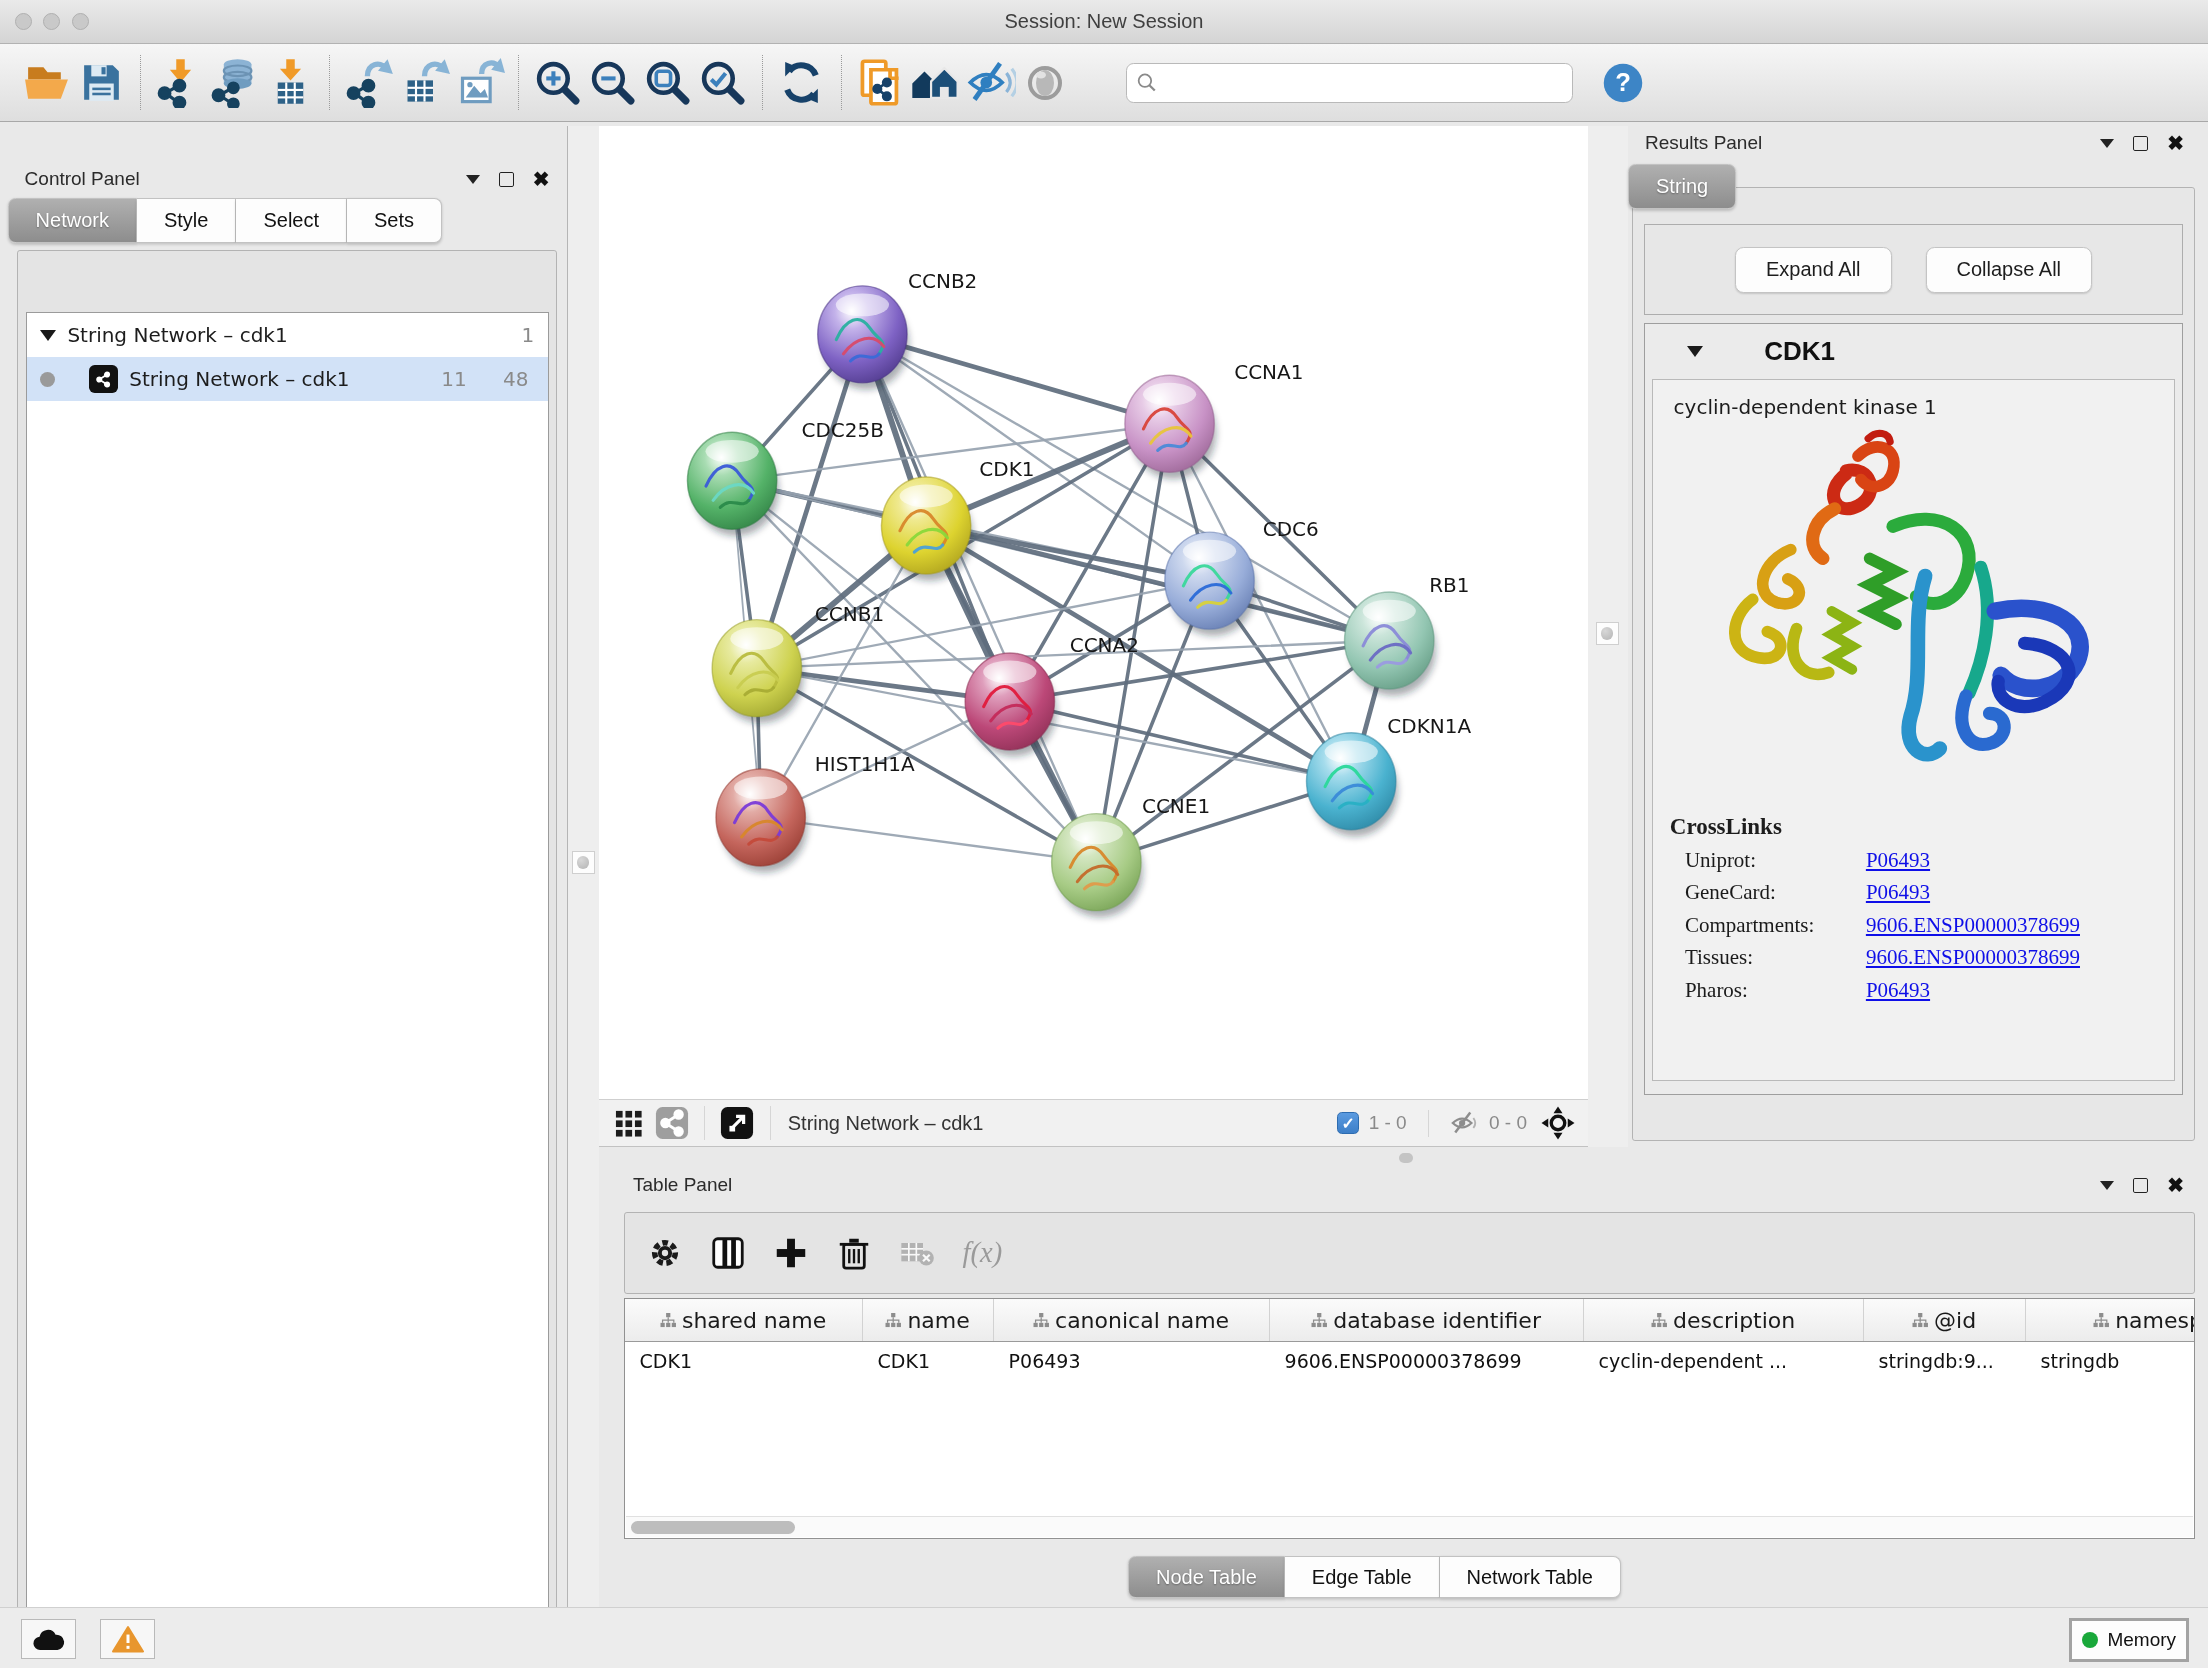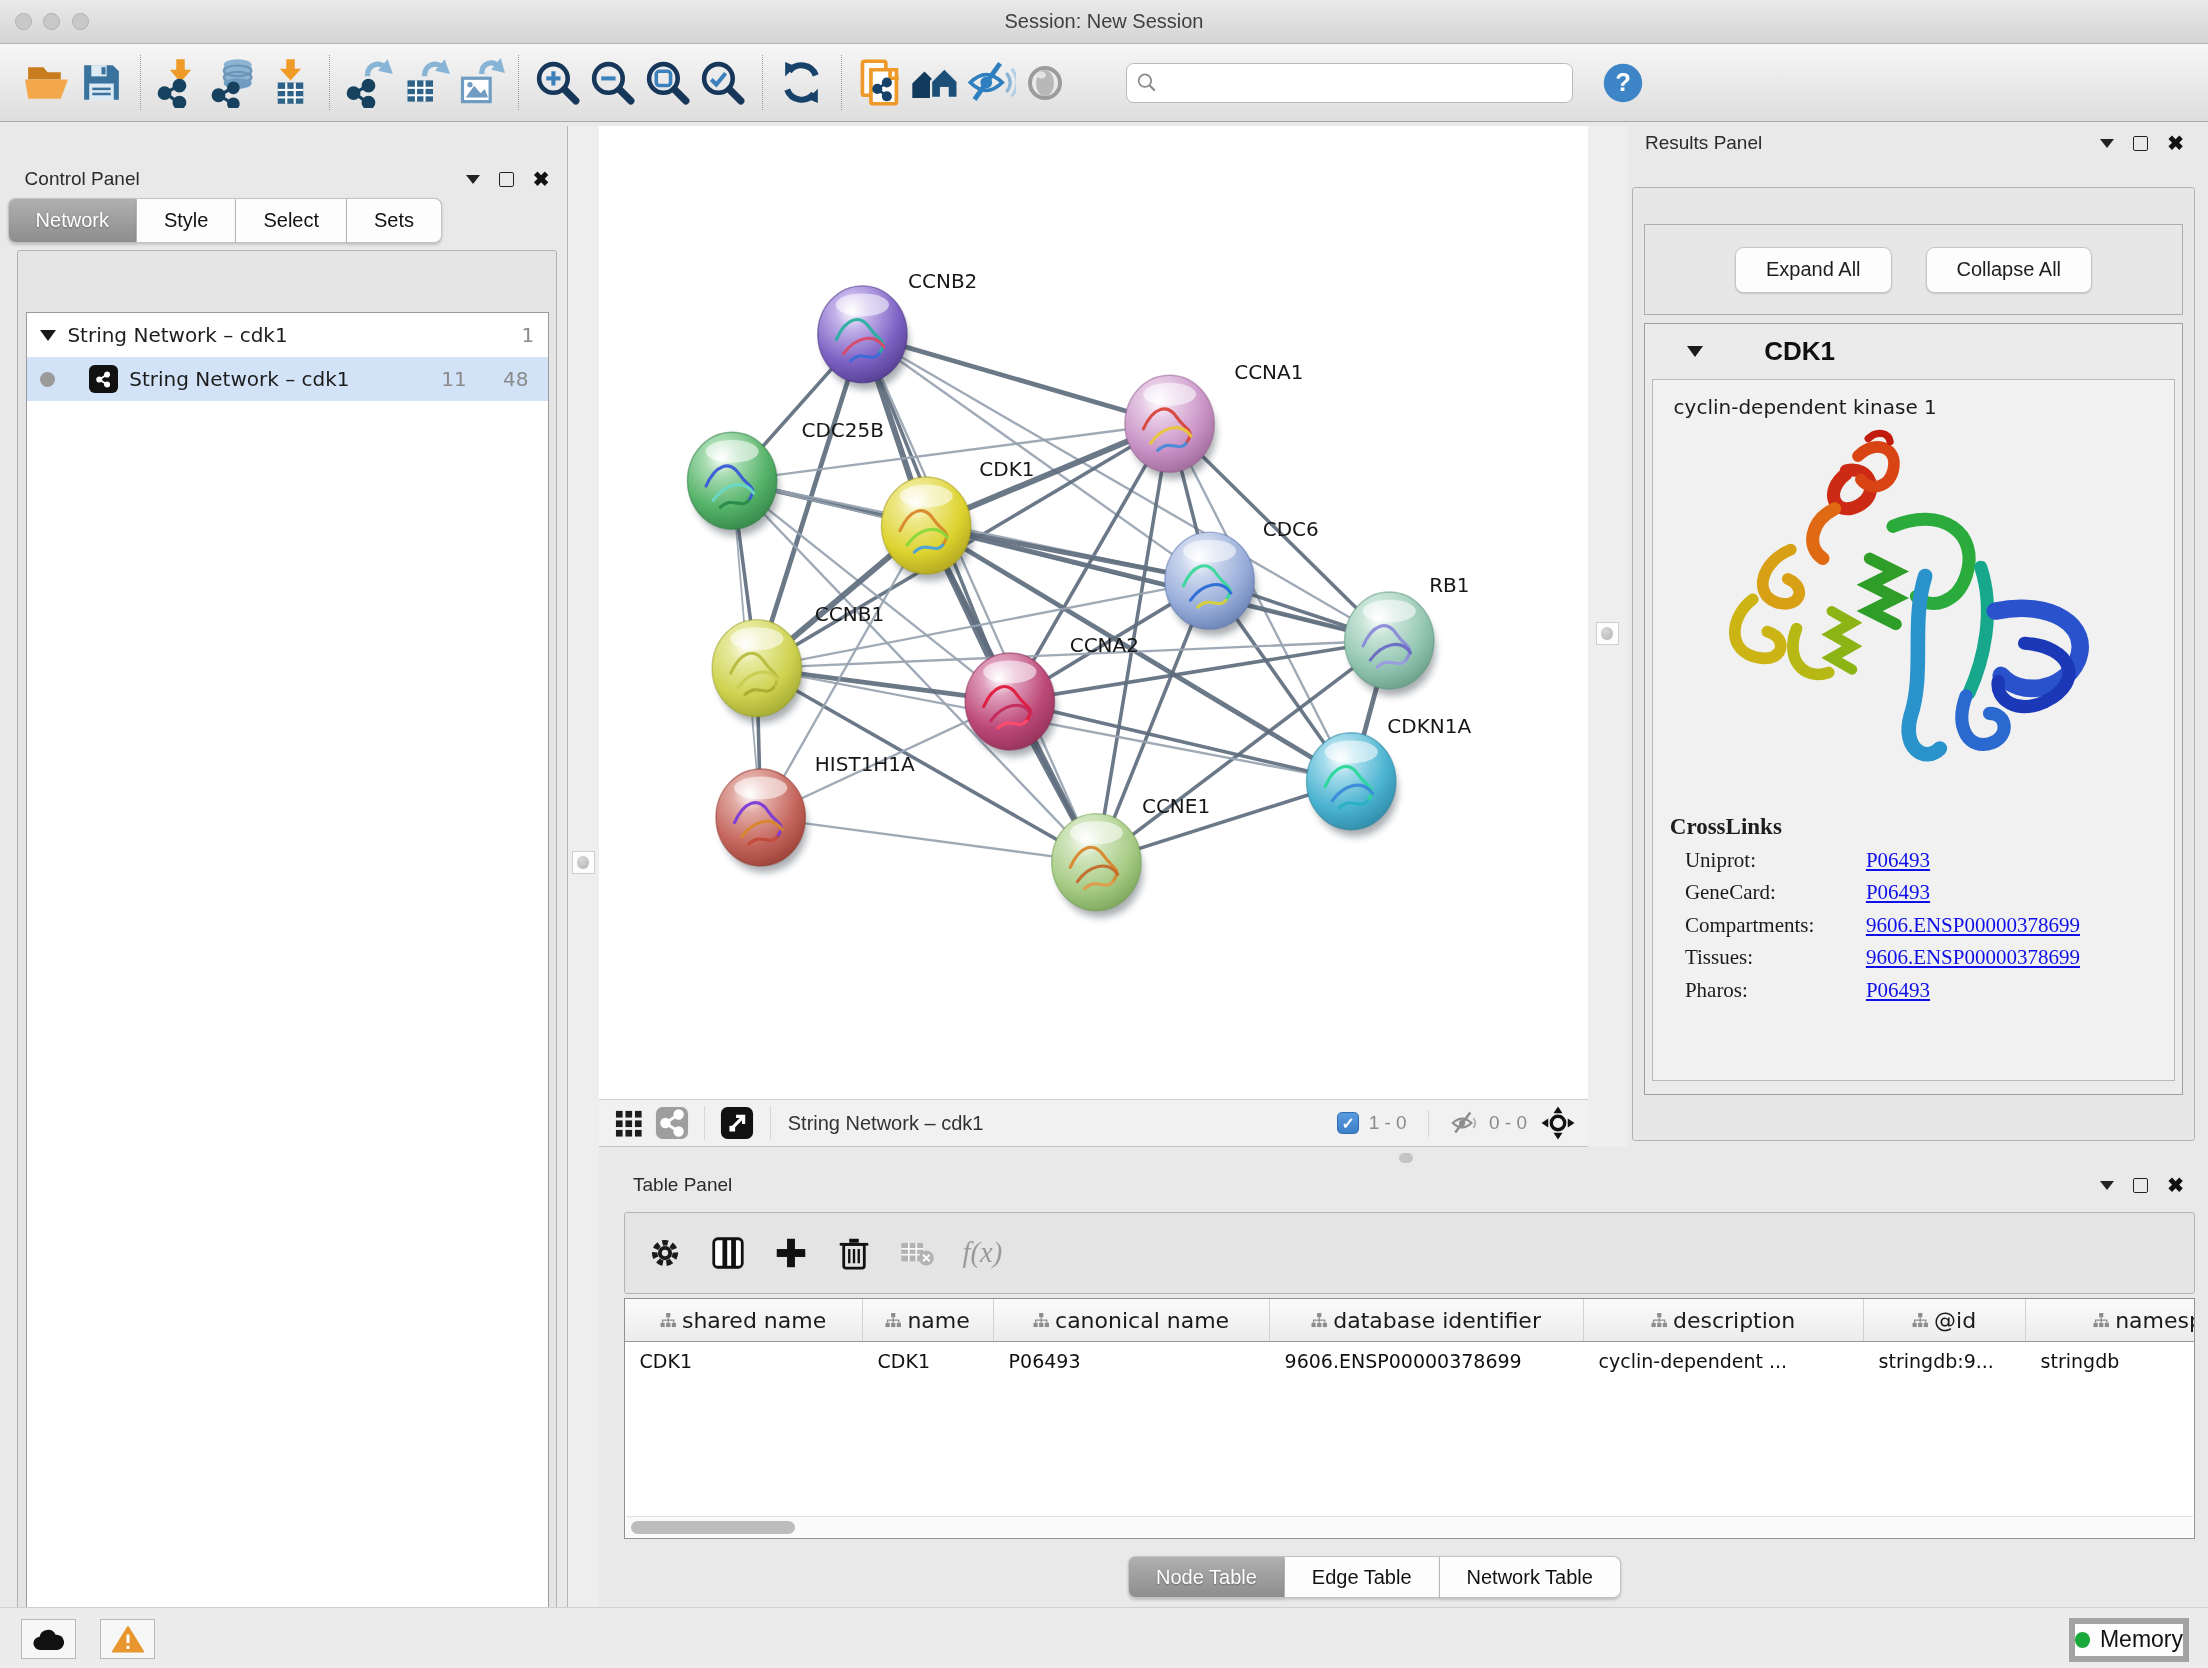--- a/index.html
+++ b/index.html
@@ -110,22 +110,22 @@
   .th { display:flex; align-items:center; justify-content:center; gap:6px; font-size:22px; color:#1a1a1a;
         border-right:1px solid #d2d2d2; flex:0 0 auto; overflow:hidden; white-space:nowrap; font-family:"DejaVu Sans",sans-serif;}
   .trowdata { display:flex; height:40px; }
   .td { padding:7.6px 0 0 15px; font-size:19px; color:#111; flex:0 0 auto; overflow:hidden; white-space:nowrap; font-family:"DejaVu Sans",sans-serif;}
   .hscroll { position:absolute; left:1px; right:1px; bottom:1px; height:21px; background:#fafafa; border-top:1px solid #e0e0e0;}
   .hthumb { position:absolute; left:5.7px; top:3.8px; width:164px; height:13.3px; border-radius:6.7px; background:#bdbdbd; }
   .tp-tabs { position:absolute; left:512px; top:388px; }
   
   .statusbar { position:absolute; left:0; top:1607px; width:2208px; height:61px; border-top:1.9px solid #d0d0d0; background:#ececec; }
   .sbtn { position:absolute; top:11.4px; width:55px; height:40px; background:#f7f7f7; border:1.9px solid #b9b9b9; display:flex; align-items:center; justify-content:center; }
-  .membtn { position:absolute; right:19px; top:9.5px; width:120px; height:44px; background:#fdfdfd; border:6px solid #a3a3a3;
-            display:flex; align-items:center; justify-content:center; gap:9.5px; font-size:23px; color:#111; }
+  .membtn { position:absolute; right:19px; top:9.5px; width:120px; height:44px; background:#fdfdfd; border:3px solid #a3a3a3;
+            display:flex; align-items:center; justify-content:center; gap:9.5px; font-size:19px; color:#111; }
   .memdot { width:16px; height:16px; border-radius:50%; background:#19a83a; }
   svg { display:block; }
 </style>
 </head>
 <body>
 
 <div class="titlebar">
   <div class="tlights">
     <span class="tlight"></span>
     <span class="tlight"></span>
@@ -675,20 +675,25 @@
 </div>
 
 <div class="results-panel">
   <div class="panelhead">
     <span>Results Panel</span>
     <span class="phicons">
       <span class="ph-tri"></span>
       <span class="ph-sq"></span>
       <span class="ph-x">✖</span>
     </span>
+  </div>
+  <div class="rp-tabwrap segtabs">
+    <div class="seg sel" style="border-radius:7.6px;">
+      <span>String</span>
+    </div>
   </div>
   <div class="rp-box graybox" style="background:#e7e7e7;">
     <div class="rp-btnbox">
       <div class="rbtn">
           <span>Expand All</span>
         </div>
       <div class="rbtn">
           <span>Collapse All</span>
         </div>
     </div>

